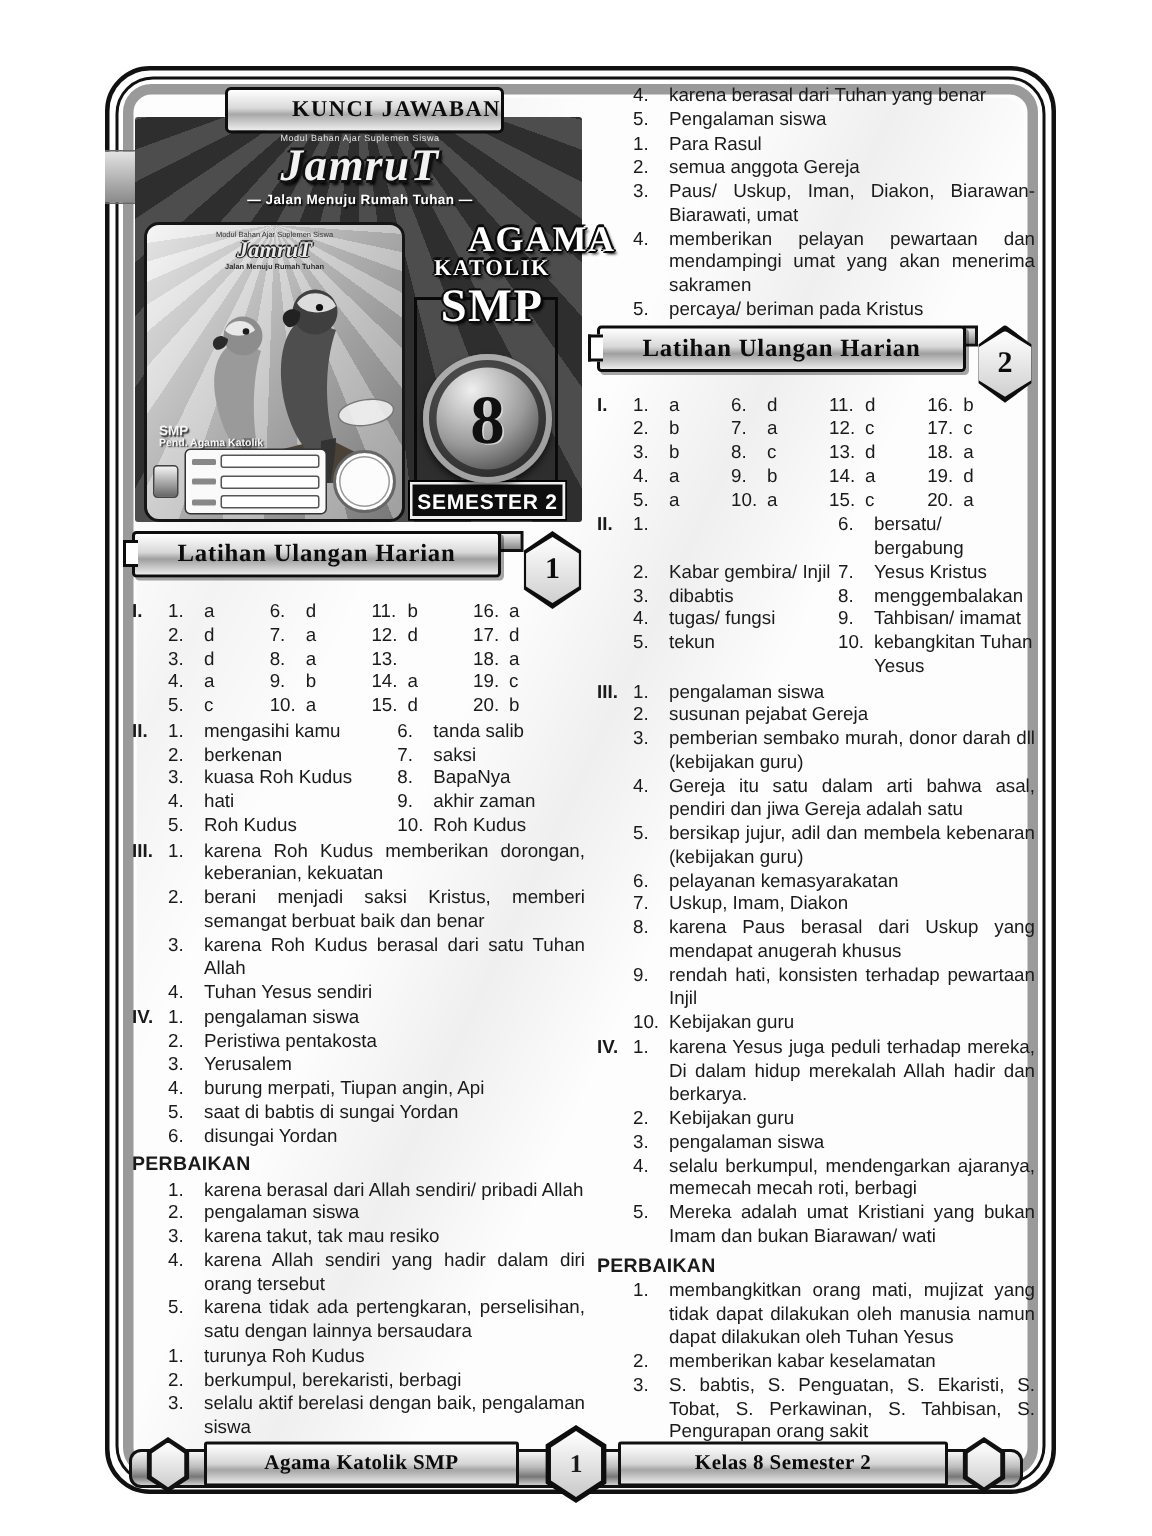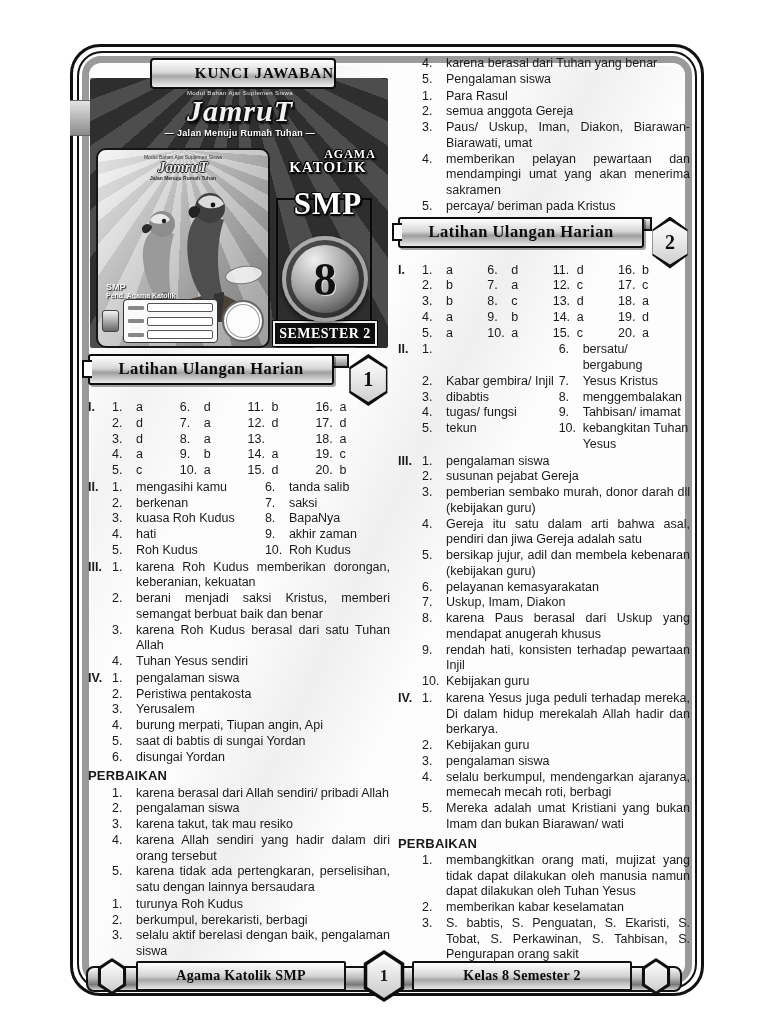--- a/index.html
+++ b/index.html
@@ -80,38 +80,38 @@
   .id-row .id-lab{width:16px;height:4px;background:#888;border-radius:1px;}
   .id-row .id-line{flex:1;height:7px;border:1px solid #555;border-radius:2px;background:#fff;}
   .seal{width:38px;height:38px;border-radius:50%;background:#fcfcfc;border:2px solid #666;box-shadow:inset 0 0 0 2px #fff,inset 0 0 0 3px #999;}
   
   .agama{position:absolute;left:180px;top:90px;width:120px;height:200px;z-index:3;text-align:center;}
   .outline-text{
     font-family:"Liberation Serif","DejaVu Serif",serif;font-weight:bold;color:#fff;
     text-shadow:-1.5px 0 #0a0a0a,1.5px 0 #0a0a0a,0 -1.5px #0a0a0a,0 1.5px #0a0a0a,-1px -1px #0a0a0a,1px 1px #0a0a0a,2px 2px 2px #000;
     letter-spacing:1px;line-height:1.02;
   }
-  .t-agama{font-size:12px;margin-left:44px;}
+  .t-agama{font-size:24px;margin-left:44px;}
   .t-katolik{font-size:15px;}
   .grade-box{position:absolute;left:8px;top:50px;width:92px;height:136px;border:2.5px solid #0a0a0a;}
   .t-smp{position:absolute;left:0;right:0;top:40px;font-size:31px;z-index:2;}
   .grade-circle{
     position:absolute;left:14px;top:88px;width:86px;height:86px;border-radius:50%;z-index:2;
     background:radial-gradient(circle at 38% 28%, #efefef, #9a9a9a 45%, #2c2c2c 85%);
     box-shadow:0 3px 5px rgba(0,0,0,.6), inset 0 0 0 4px rgba(255,255,255,.55), inset 0 0 0 9px rgba(40,40,40,.8);
     display:flex;align-items:center;justify-content:center;
   }
   .grade-num{
     font-family:"Liberation Serif","DejaVu Serif",serif;font-weight:bold;font-size:46px;color:#101010;
     text-shadow:1px 1px 0 #ddd;
   }
   .sem-bar{
     position:absolute;left:4px;top:172px;width:104px;height:25px;background:#0e0e0e;border:1.5px solid #000;
     box-shadow:inset 0 0 0 2px #f0f0f0;display:flex;align-items:center;justify-content:center;
-    font-family:Liberation Serif, serif;font-weight:bold;font-size:14px;color:#fff;letter-spacing:.5px;
+    font-family:Liberation Sans, sans-serif;font-weight:bold;font-size:14px;color:#fff;letter-spacing:.5px;
   }
   
   .col{position:absolute;font-size:12.5px;line-height:1.26;}
   .col-left{left:88px;top:352px;width:302px;}
   .col-right{left:398px;top:56px;width:292px;}
   .block{margin-bottom:1px;}
   .block .hbanner{display:none;}
   .block[data-type="banner"] .hbanner{display:flex;position:relative;height:40px;margin:2px 0 6px 0;}
   .hbar{
     flex:0 0 242px;height:27px;border:2.5px solid #0d0d0d;border-radius:3px;

